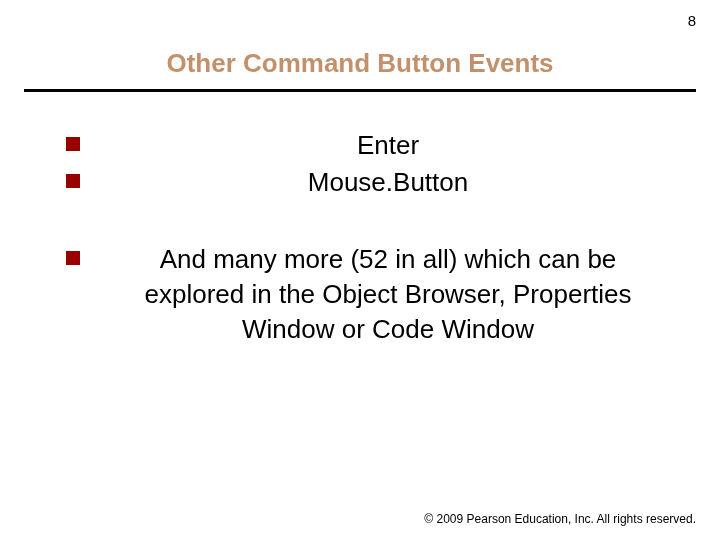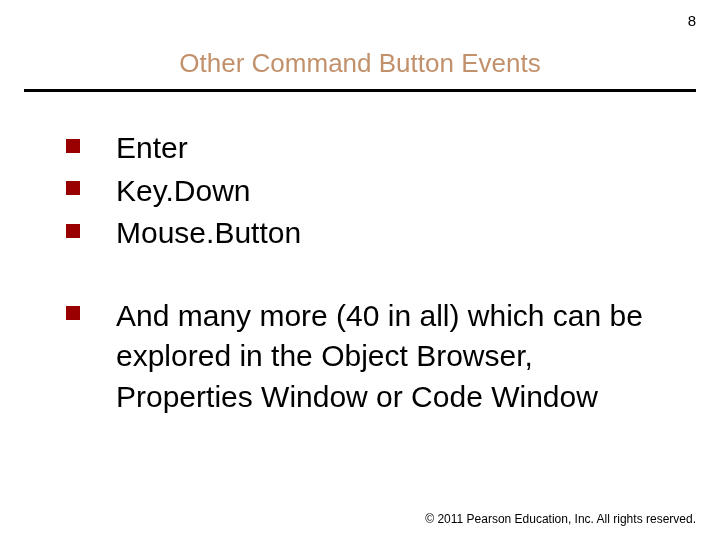--- a/index.html
+++ b/index.html
@@ -12,43 +12,44 @@
   }
   .page-number {
     position: absolute;
     top: 12px;
     right: 24px;
     font-size: 15px;
     color: #000;
   }
   .title {
     font-size: 26px;
-    font-weight: 400;
+    font-weight: 700;
     text-align: center;
     color: #c2916b;
     padding-top: 48px;
     padding-bottom: 10px;
   }
   .rule {
     border: none;
     border-top: 3px solid #000;
     margin: 0 24px 36px 24px;
   }
   .content {
     padding: 0 60px 0 66px;
   }
   ul.bullets {
     list-style: none;
   }
   ul.bullets li {
     position: relative;
     padding-left: 50px;
-    font-size: 30px;
+    font-size: 26px;
     line-height: 1.35;
     margin-bottom: 2px;
+    text-align: center;
   }
   ul.bullets li::before {
     content: "";
     position: absolute;
     left: 0;
     top: 0.35em;
     width: 14px;
     height: 14px;
     background: #990000;
   }
@@ -66,22 +67,21 @@
 <body>
 
 <div class="page-number">8</div>
 
 <h1 class="title">Other Command Button Events</h1>
 <hr class="rule">
 
 <div class="content">
   <ul class="bullets">
     <li>Enter</li>
-    <li>Key.Down</li>
     <li>Mouse.Button</li>
   </ul>
   <div class="spacer"></div>
   <ul class="bullets">
-    <li>And many more (40 in all) which can be explored in the Object Browser, Properties Window or Code Window</li>
+    <li>And many more (52 in all) which can be explored in the Object Browser, Properties Window or Code Window</li>
   </ul>
 </div>
 
-<div class="footer">© 2011 Pearson Education, Inc.  All rights reserved.</div>
+<div class="footer">© 2009 Pearson Education, Inc.  All rights reserved.</div>
 
 </body></html>

